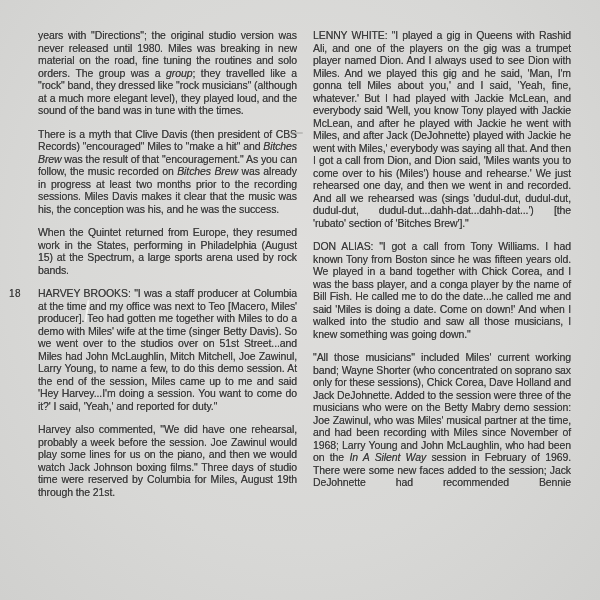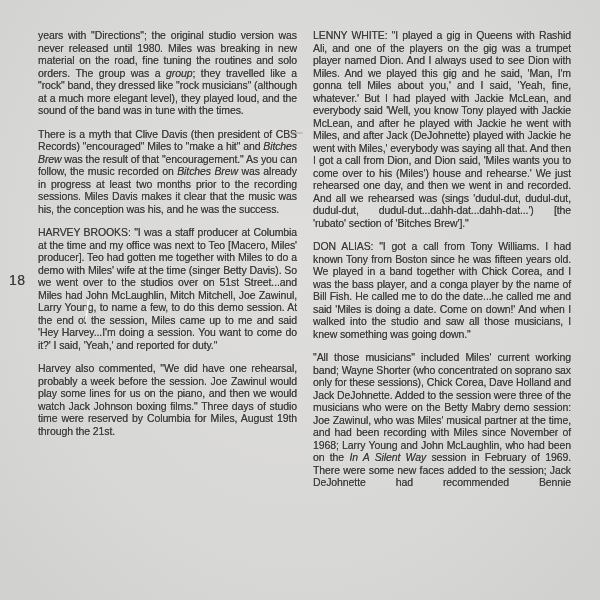--- a/index.html
+++ b/index.html
@@ -44,22 +44,22 @@
     text-align: justify;
     color: var(--ink);
     text-shadow: 0 0 0.35px rgba(61,61,61,0.8);
   }
   p.para:last-child { margin-bottom: 0; }
   p.para em { }
   p.continues { text-align-last: justify; }
   .page-number {
     position: absolute;
     left: 9px;
-    top: 272px;
-    font-size: 14px;
+    top: 288px;
+    font-size: 10px;
     letter-spacing: 0.5px;
     color: var(--ink);
     text-shadow: 0 0 0.35px rgba(61,61,61,0.8);
   }
   .scratch {
     position: absolute;
     left: 86px;
     top: 300px;
     width: 1.5px;
     height: 22px;
@@ -80,20 +80,21 @@
 </head>
 <body>
 
 <div class="page">
   <div class="page-number">18</div>
 
   <div class="columns">
     <div class="col col-left">
         <p class="para"><span>years with "Directions"; the original studio version was never released until 1980. Miles was breaking in new material on the road, fine tuning the routines and solo orders. The group was a </span><em>group</em><span>; they travelled like a "rock" band, they dressed like "rock musicians" (although at a much more elegant level), they played loud, and the sound of the band was in tune with the times.</span></p>
         <p class="para"><span>There is a myth that Clive Davis (then president of CBS Records) "encouraged" Miles to "make a hit" and </span><em>Bitches Brew</em><span> was the result of that "encouragement." As you can follow, the music recorded on </span><em>Bitches Brew</em><span> was already in progress at least two months prior to the recording sessions. Miles Davis makes it clear that the music was his, the conception was his, and he was the success.</span></p>
+        <p class="para"><span>When the Quintet returned from Europe, they resumed work in the States, performing in Philadelphia (August 15) at the Spectrum, a large sports arena used by rock bands.</span></p>
         <p class="para"><span>HARVEY BROOKS: "I was a staff producer at Columbia at the time and my office was next to Teo [Macero, Miles' producer]. Teo had gotten me together with Miles to do a demo with Miles' wife at the time (singer Betty Davis). So we went over to the studios over on 51st Street...and Miles had John McLaughlin, Mitch Mitchell, Joe Zawinul, Larry Young, to name a few, to do this demo session. At the end of the session, Miles came up to me and said 'Hey Harvey...I'm doing a session. You want to come do it?' I said, 'Yeah,' and reported for duty."</span></p>
         <p class="para"><span>Harvey also commented, "We did have one rehearsal, probably a week before the session. Joe Zawinul would play some lines for us on the piano, and then we would watch Jack Johnson boxing films." Three days of studio time were reserved by Columbia for Miles, August 19th through the 21st.</span></p>
       </div>
     <div class="col col-right">
         <p class="para"><span>LENNY WHITE: "I played a gig in Queens with Rashid Ali, and one of the players on the gig was a trumpet player named Dion. And I always used to see Dion with Miles. And we played this gig and he said, 'Man, I'm gonna tell Miles about you,' and I said, 'Yeah, fine, whatever.' But I had played with Jackie McLean, and everybody said 'Well, you know Tony played with Jackie McLean, and after he played with Jackie he went with Miles, and after Jack (DeJohnette) played with Jackie he went with Miles,' everybody was saying all that. And then I got a call from Dion, and Dion said, 'Miles wants you to come over to his (Miles') house and rehearse.' We just rehearsed one day, and then we went in and recorded. And all we rehearsed was (sings 'dudul-dut, dudul-dut, dudul-dut, dudul-dut...dahh-dat...dahh-dat...') [the 'rubato' section of 'Bitches Brew']."</span></p>
         <p class="para"><span>DON ALIAS: "I got a call from Tony Williams. I had known Tony from Boston since he was fifteen years old. We played in a band together with Chick Corea, and I was the bass player, and a conga player by the name of Bill Fish. He called me to do the date...he called me and said 'Miles is doing a date. Come on down!' And when I walked into the studio and saw all those musicians, I knew something was going down."</span></p>
         <p class="para continues"><span>"All those musicians" included Miles' current working band; Wayne Shorter (who concentrated on soprano sax only for these sessions), Chick Corea, Dave Holland and Jack DeJohnette. Added to the session were three of the musicians who were on the Betty Mabry demo session: Joe Zawinul, who was Miles' musical partner at the time, and had been recording with Miles since November of 1968; Larry Young and John McLaughlin, who had been on the </span><em>In A Silent Way</em><span> session in February of 1969. There were some new faces added to the session; Jack DeJohnette had recommended Bennie</span></p>
       </div>
   </div>
 

